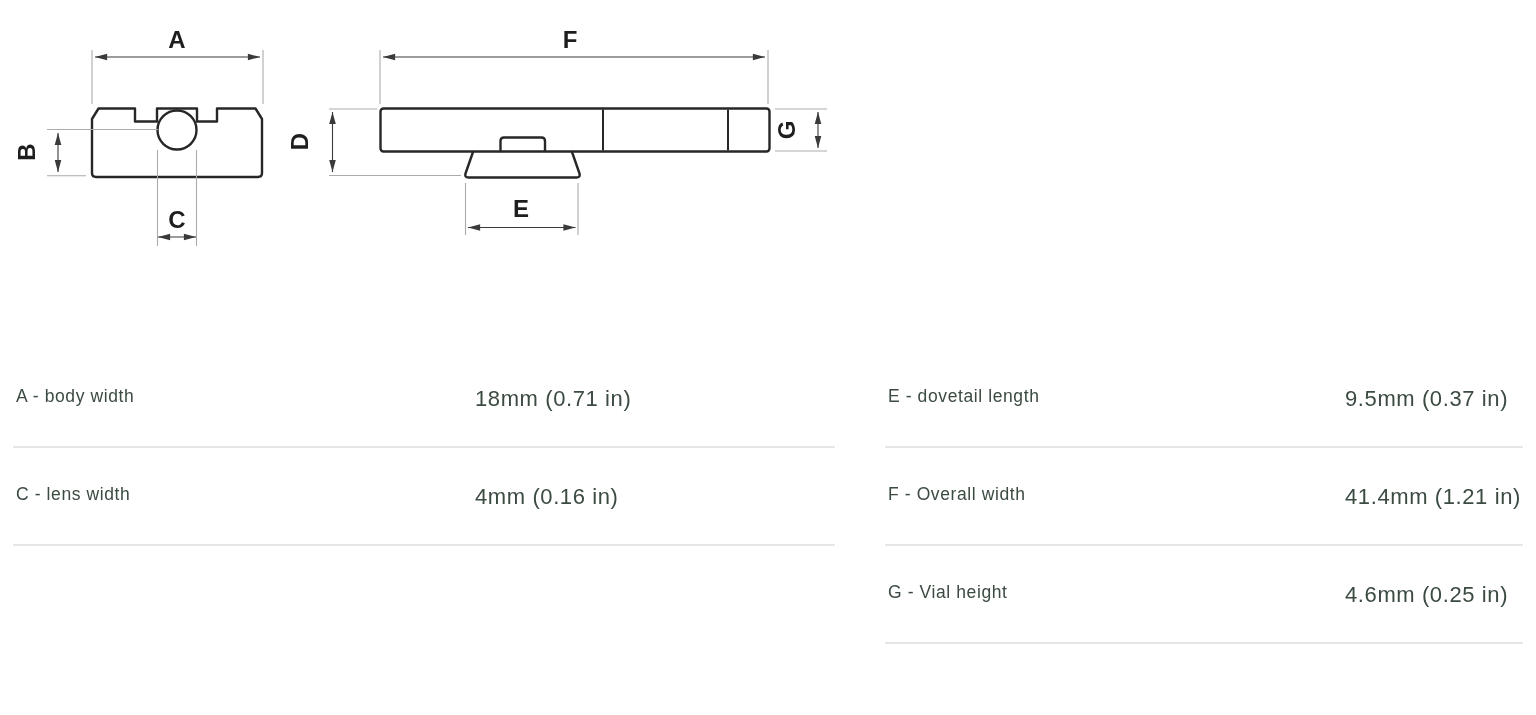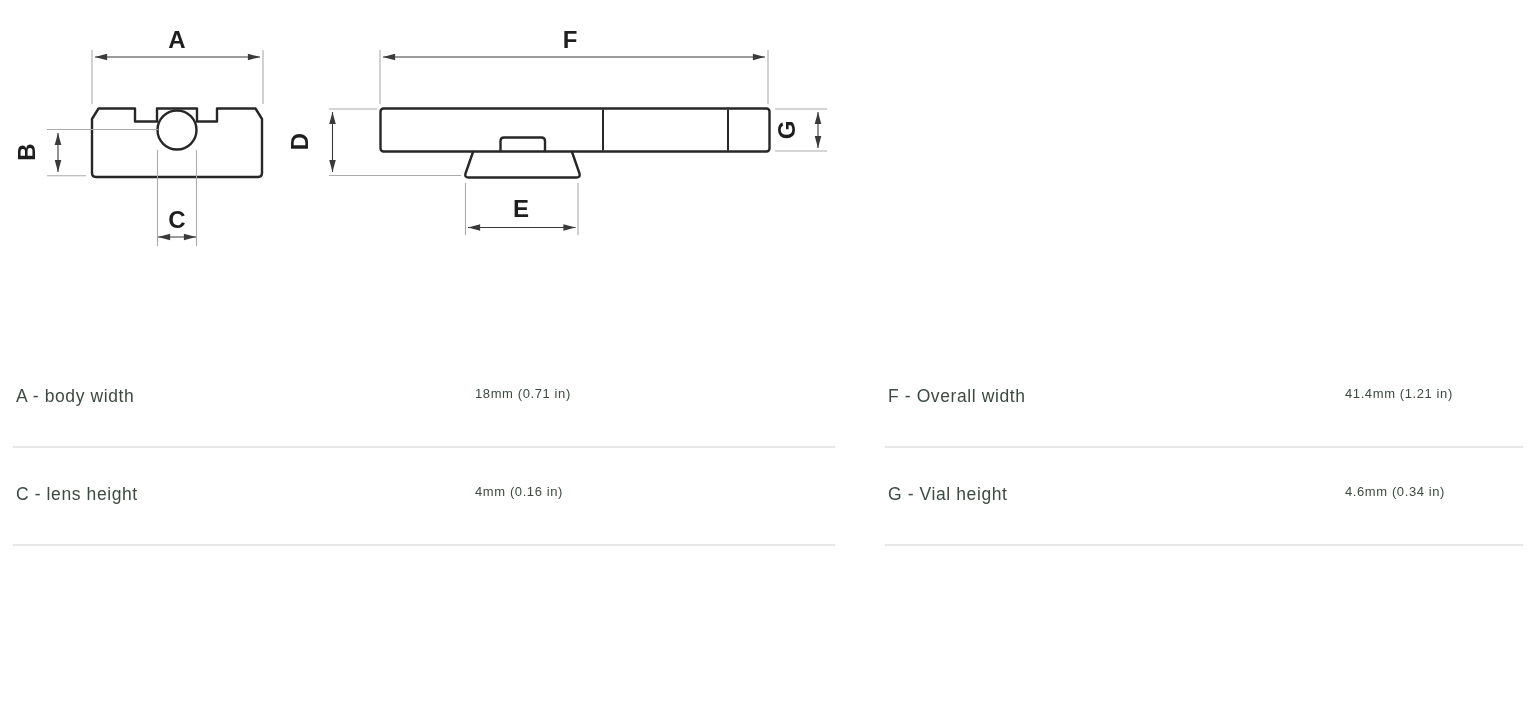--- a/index.html
+++ b/index.html
@@ -16,21 +16,21 @@
   .divline{fill:none;stroke:#272727;stroke-width:2;}
   .dim{stroke:#3a3a3a;stroke-width:1.1;fill:none;}
   .wit{stroke:#ababab;stroke-width:1.1;fill:none;}
   .dim-label{font-family:"Liberation Sans",sans-serif;font-weight:bold;font-size:24px;fill:#1e1e1e;text-anchor:middle;}
   
   .spec-col{position:absolute;top:350px;text-align:center;}
   .spec-col-left{left:13px;width:822px;}
   .spec-col-right{left:885px;width:638px;}
   .spec-row{position:relative;height:96px;border-bottom:2px solid #e6e6e6;}
   .spec-label{position:absolute;top:36px;left:3px;font-size:17.5px;letter-spacing:0.6px;white-space:nowrap;}
-  .spec-value{position:absolute;top:36px;font-size:13px;letter-spacing:0.6px;white-space:nowrap;}
+  .spec-value{position:absolute;top:36px;font-size:22px;letter-spacing:0.6px;white-space:nowrap;}
   .spec-col-left  .spec-value{left:462px;}
   .spec-col-right .spec-value{left:460px;}
 </style>
 </head>
 <body>
 
 <div class="diagram-wrap">
   <svg width="860" height="270" viewBox="0 0 860 270">
     <defs>
       <marker id="dimArrow" viewBox="0 0 12 8" refX="11.5" refY="4" markerWidth="12" markerHeight="8" orient="auto-start-reverse">
@@ -94,27 +94,31 @@
     </g>
   </svg>
 </div>
 
 <div class="spec-col spec-col-left">
   <div class="spec-row">
     <span class="spec-label">A - body width</span>
     <span class="spec-value">18mm (0.71 in)</span>
   </div>
   <div class="spec-row">
-    <span class="spec-label">C - lens height</span>
+    <span class="spec-label">C - lens width</span>
     <span class="spec-value">4mm (0.16 in)</span>
   </div>
 </div>
 
 <div class="spec-col spec-col-right">
   <div class="spec-row">
+    <span class="spec-label">E - dovetail length</span>
+    <span class="spec-value">9.5mm (0.37 in)</span>
+  </div>
+  <div class="spec-row">
     <span class="spec-label">F - Overall width</span>
     <span class="spec-value">41.4mm (1.21 in)</span>
   </div>
   <div class="spec-row">
     <span class="spec-label">G - Vial height</span>
-    <span class="spec-value">4.6mm (0.34 in)</span>
+    <span class="spec-value">4.6mm (0.25 in)</span>
   </div>
 </div>
 
 </body></html>

